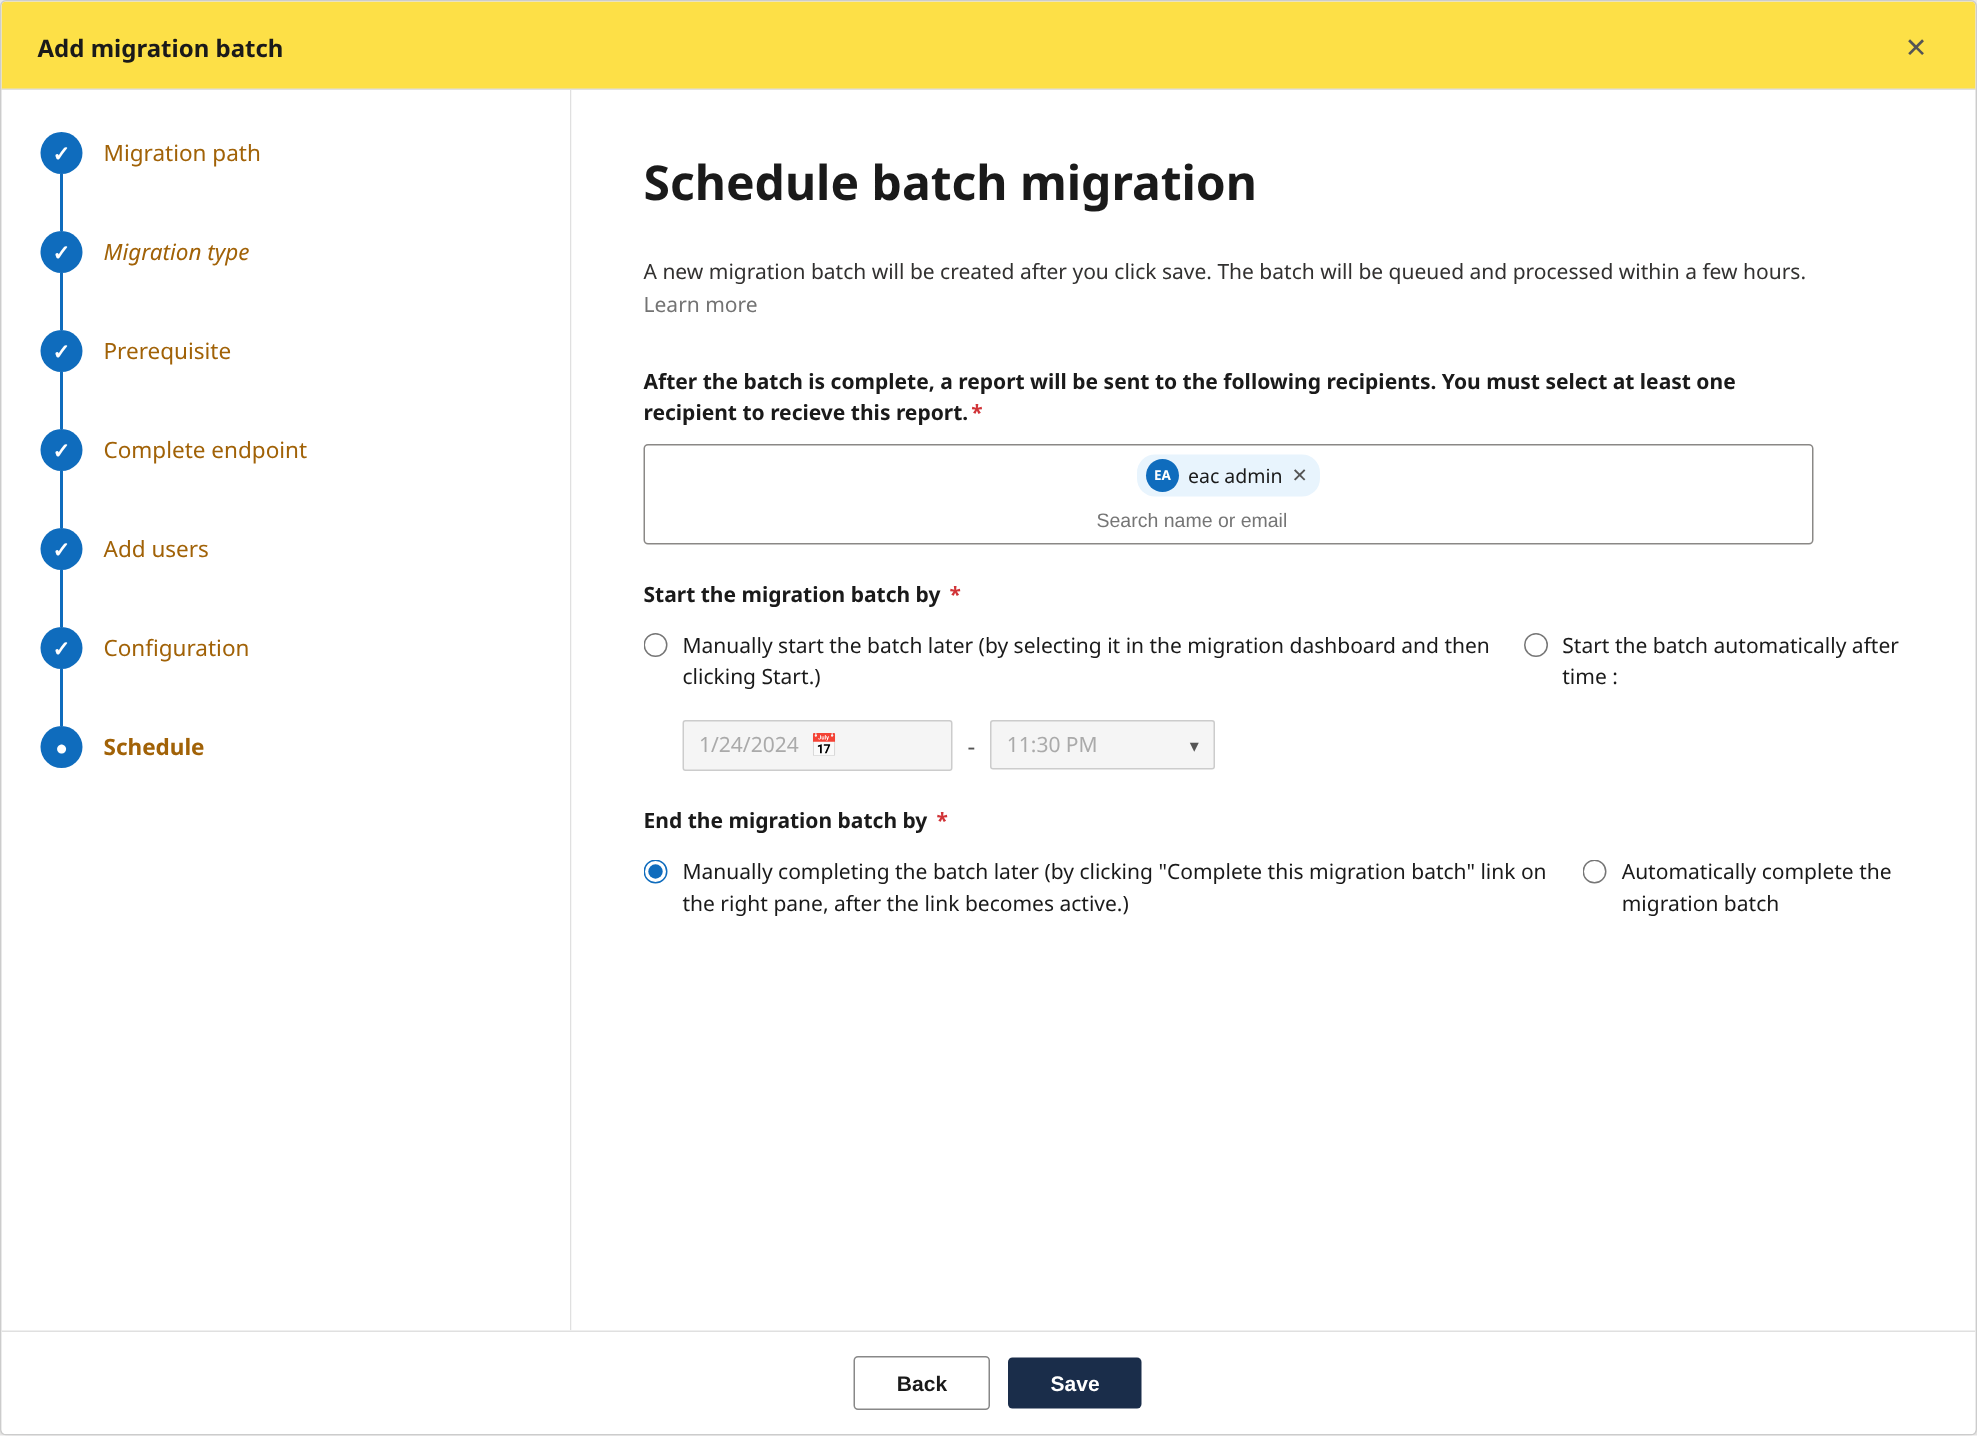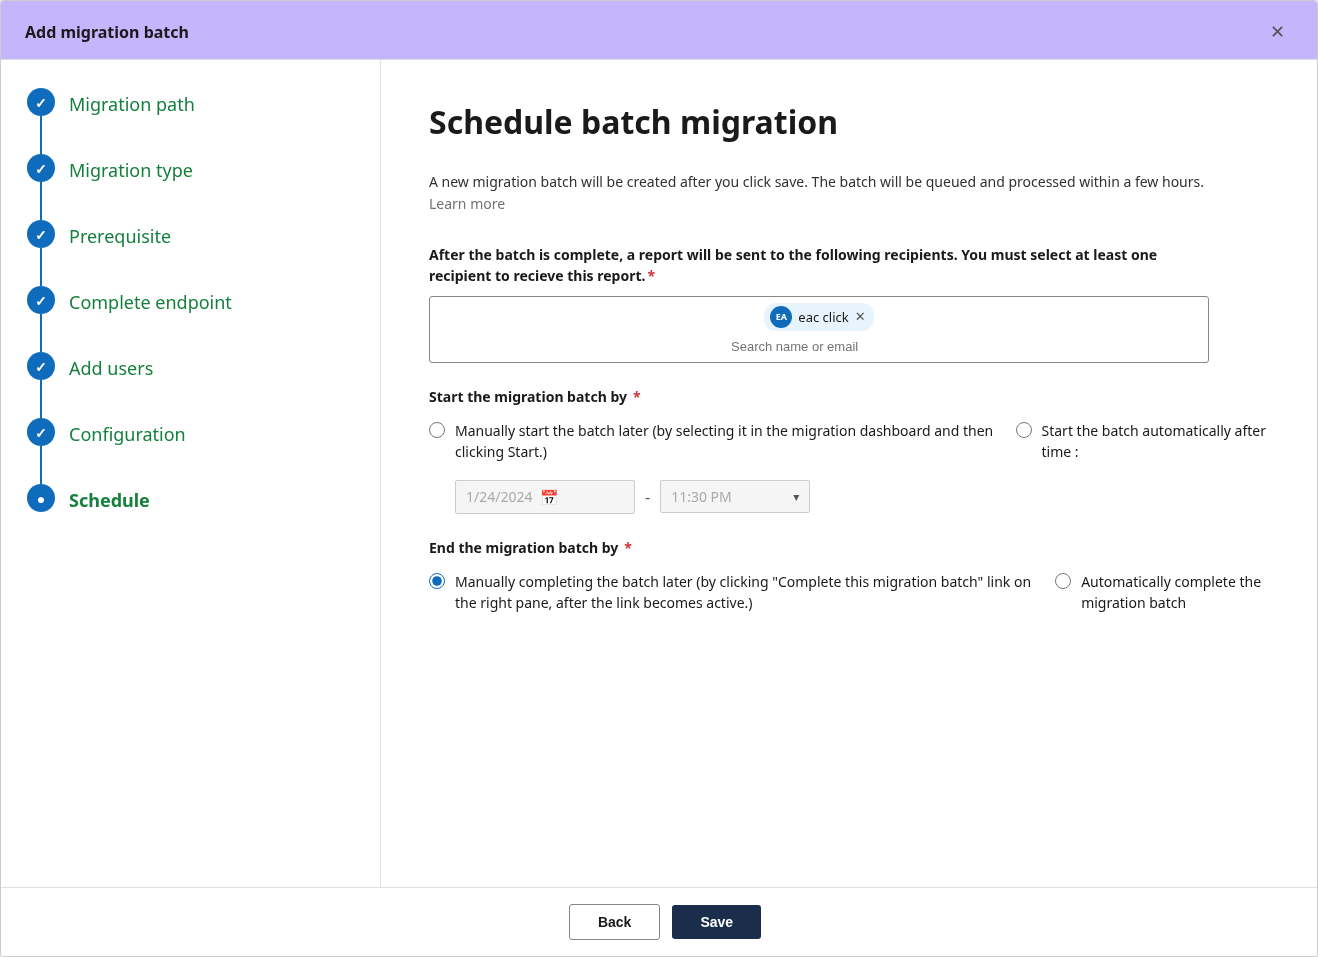--- a/index.html
+++ b/index.html
@@ -22,21 +22,21 @@
       overflow: hidden;
       box-shadow: 0 4px 24px rgba(0,0,0,0.18);
       position: relative;
     }
     .dialog-header {
       display: flex;
       align-items: center;
       justify-content: space-between;
       padding: 16px 24px 12px 24px;
       border-bottom: 1px solid #e0e0e0;
-      background: #c4b5fd;
+      background: #fde047;
     }
     .dialog-title {
       font-size: 16px;
       font-weight: 700;
       color: #1a1a1a;
     }
     .close-btn {
       background: none;
       border: none;
       cursor: pointer;
@@ -84,22 +84,22 @@
     .step-icon.active {
       background: #0f6cbd;
       color: #fff;
     }
     .step-line {
       width: 2px;
       height: 36px;
       background: #0f6cbd;
     }
     .step-label {
-      font-size: 18px;
-      color: #15803d;
+      font-size: 15px;
+      color: #a16207;
       padding: 4px 0 0 12px;
       line-height: 1.4;
     }
     .step-label.active-label {
       font-weight: 700;
     }
     
     .main-content {
       flex: 1;
       overflow-y: auto;
@@ -330,21 +330,21 @@
               <div class="step-icon completed">✓</div>
               <div class="step-line" style="height: 38px;"></div>
             </div>
             <span class="step-label" style="margin-bottom: 8px;">Migration path</span>
           </li>
           <li style="display: flex; align-items: flex-start; margin-bottom: 0px;">
             <div style="display: flex; flex-direction: column; align-items: center; width: 32px; min-width: 32px;">
               <div class="step-icon completed">✓</div>
               <div class="step-line" style="height: 38px;"></div>
             </div>
-            <span class="step-label" style="margin-bottom: 8px;">Migration type</span>
+            <span class="step-label" style="margin-bottom: 8px; font-style: italic;">Migration type</span>
           </li>
           <li style="display: flex; align-items: flex-start; margin-bottom: 0px;">
             <div style="display: flex; flex-direction: column; align-items: center; width: 32px; min-width: 32px;">
               <div class="step-icon completed">✓</div>
               <div class="step-line" style="height: 38px;"></div>
             </div>
             <span class="step-label" style="margin-bottom: 8px;">Prerequisite</span>
           </li>
           <li style="display: flex; align-items: flex-start; margin-bottom: 0px;">
             <div style="display: flex; flex-direction: column; align-items: center; width: 32px; min-width: 32px;">
@@ -384,21 +384,21 @@
         <a class="learn-more" href="#">Learn more</a>
       </p>
 
       <div class="section-label">
         <span>After the batch is complete, a report will be sent to the following recipients. You must select at least one recipient to recieve this report.</span><span class="required-star">*</span>
       </div>
 
       <div class="recipient-field">
         <div class="recipient-chip">
           <div class="recipient-avatar">EA</div>
-          <span>eac click</span>
+          <span>eac admin</span>
           <button class="chip-close">✕</button>
         </div>
         <input class="recipient-search" type="text" placeholder="Search name or email" style="">
       </div>
 
       <div class="subsection-title">
         <span>Start the migration batch by</span>
           <span class="required-star">*</span>
       </div>
       <div class="radio-group" id="start-radio-group">

